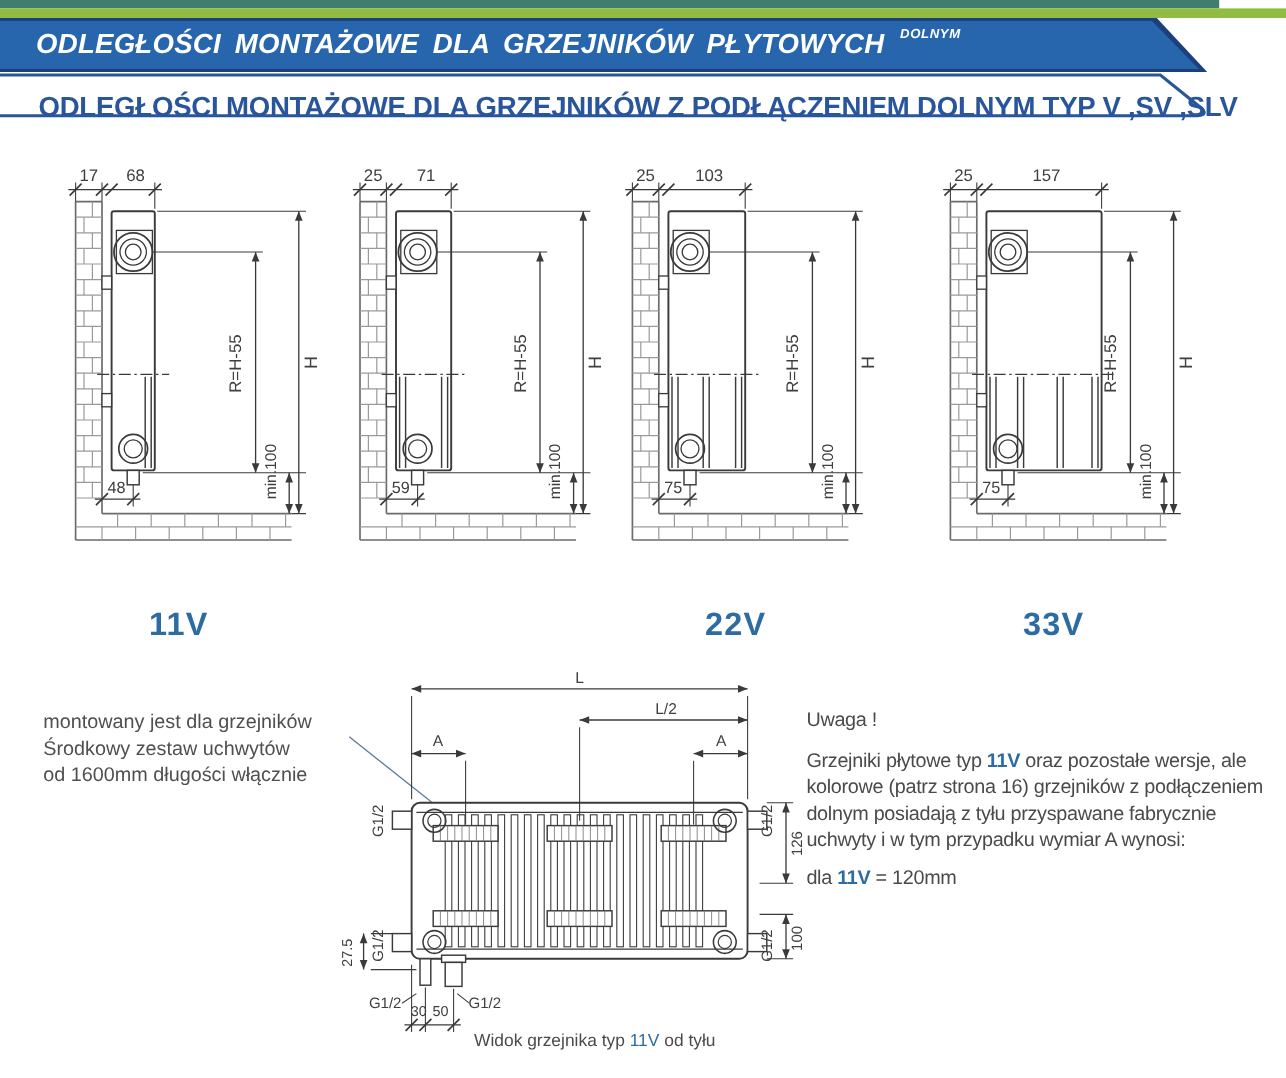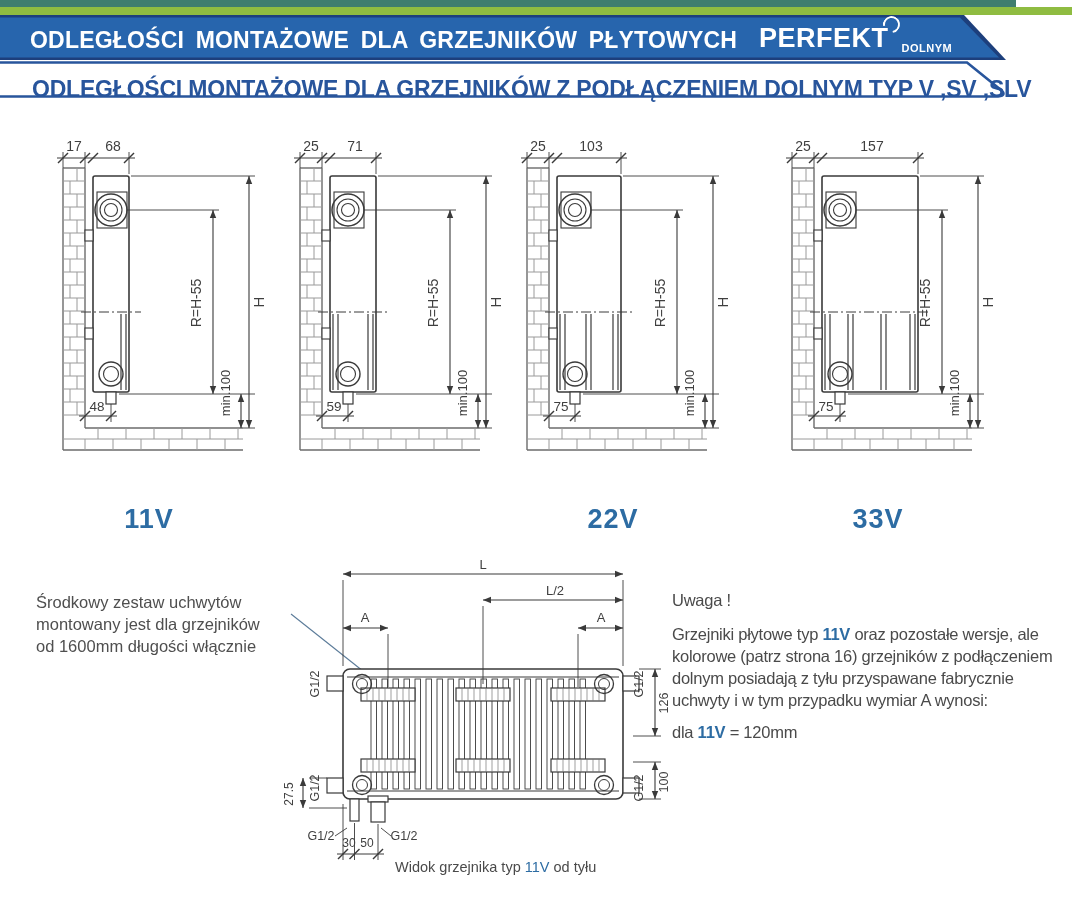--- a/index.html
+++ b/index.html
@@ -4,21 +4,21 @@
 <style>
   html,body{margin:0;padding:0;}
   body{
     width:1072px;height:898px;position:relative;background:#fff;
     font-family:"Liberation Sans","DejaVu Sans",sans-serif;overflow:hidden;
   }
   .abs{position:absolute;}
   
   .banner1-text{
     position:absolute;left:30px;top:23px;color:#fff;font-size:23px;font-weight:bold;
-    letter-spacing:.2px;word-spacing:5px;white-space:nowrap;display:flex;align-items:flex-end;
+    letter-spacing:.2px;word-spacing:5px;white-space:nowrap;display:flex;align-items:flex-start;font-style:italic;
   }
   .logo{margin-left:22px;font-size:27px;font-weight:bold;letter-spacing:.5px;position:relative;word-spacing:0;}
   .logo-ring{
     position:absolute;right:-11px;top:-7px;width:13px;height:13px;border-radius:50%;
     border:2.6px solid #fff;border-bottom-color:transparent;transform:rotate(35deg);
   }
   .logo-sub{font-size:11px;font-weight:bold;letter-spacing:.5px;margin-left:13px;word-spacing:0;}
   .banner2-text{
     position:absolute;left:32px;top:76px;color:#28559c;font-size:23px;font-weight:600;
     letter-spacing:-.2px;white-space:nowrap;
@@ -44,21 +44,20 @@
 <div class="abs" style="left:0;top:0;width:1072px;height:112px">
   <svg width="1072" height="112" viewBox="0 0 1072 112">
     <rect x="0" y="0" width="1016" height="7" fill="#3f7d6e"></rect>
     <rect x="0" y="7" width="1072" height="8" fill="#8fbc41"></rect>
     <polygon points="0,15 964,15 1006,60 0,60" fill="#1d3f7c"></polygon>
     <polygon points="0,17.5 960,17.5 999,57.5 0,57.5" fill="#2765ad"></polygon>
     <path d="M0,62.5 L967,62.5 L1001,90 Q1008,96.5 995,96.5 L0,96.5" fill="#ffffff" stroke="#28559c" stroke-width="2.6"></path>
   </svg>
   <div class="banner1-text">
     <span>ODLEGŁOŚCI MONTAŻOWE DLA GRZEJNIKÓW PŁYTOWYCH</span>
-    <span class="logo"><span>PERFEKT</span><span class="logo-ring"></span></span>
     <span class="logo-sub">DOLNYM</span>
   </div>
   <div class="banner2-text">ODLEGŁOŚCI MONTAŻOWE DLA GRZEJNIKÓW Z PODŁĄCZENIEM DOLNYM TYP V ,SV ,SLV</div>
 </div>
 
 <div class="abs diag-col" style="left:27px;top:82px">
   <svg id="side-svg-0" width="244" height="372" viewBox="0 0 244 372">
       <line x1="36" y1="86" x2="36" y2="368" stroke="#6b6b6b" stroke-width="1.4"></line>
       <line x1="58" y1="86" x2="58" y2="346" stroke="#6b6b6b" stroke-width="1.4"></line>
       <line x1="36" y1="86" x2="58" y2="86" stroke="#6b6b6b" stroke-width="1.4"></line>
@@ -483,22 +482,22 @@
       <line x1="52" y1="334" x2="90" y2="334" stroke="#3a3a3a" stroke-width="1"></line>
       <line x1="53" y1="339" x2="63" y2="329" stroke="#3a3a3a" stroke-width="1.4"></line>
       <line x1="79" y1="339" x2="89" y2="329" stroke="#3a3a3a" stroke-width="1.4"></line>
       <line x1="84" y1="322" x2="84" y2="340" stroke="#3a3a3a" stroke-width="0.9"></line>
       <text text-anchor="middle" font-size="13.5" fill="#3f3f3f" x="70" y="329">75</text>
     </svg>
   <div class="type-label">33V</div>
 </div>
 
 <div class="abs side-note" style="left:36px;top:592px;width:280px">
+  <div>montowany jest dla grzejników</div>
   <div>Środkowy zestaw uchwytów</div>
-  <div>montowany jest dla grzejników</div>
   <div>od 1600mm długości włącznie</div>
 </div>
 
 <svg id="rear-svg" class="abs" style="left:283px;top:556px" width="400" height="330" viewBox="0 0 400 330">
     <line x1="8" y1="58" x2="196" y2="207" stroke="#5b7b99" stroke-width="1.1"></line>
     <rect x="60" y="113" width="280" height="130" fill="#fff" stroke="#3a3a3a" stroke-width="1.6" rx="7"></rect>
     <line x1="64" y1="121" x2="336" y2="121" stroke="#3a3a3a" stroke-width="1"></line>
     <line x1="64" y1="235" x2="336" y2="235" stroke="#3a3a3a" stroke-width="1"></line>
     <rect x="88" y="123" width="5.5" height="110" fill="none" stroke="#3a3a3a" stroke-width="0.9"></rect>
     <rect x="99" y="123" width="5.5" height="110" fill="none" stroke="#3a3a3a" stroke-width="0.9"></rect>

